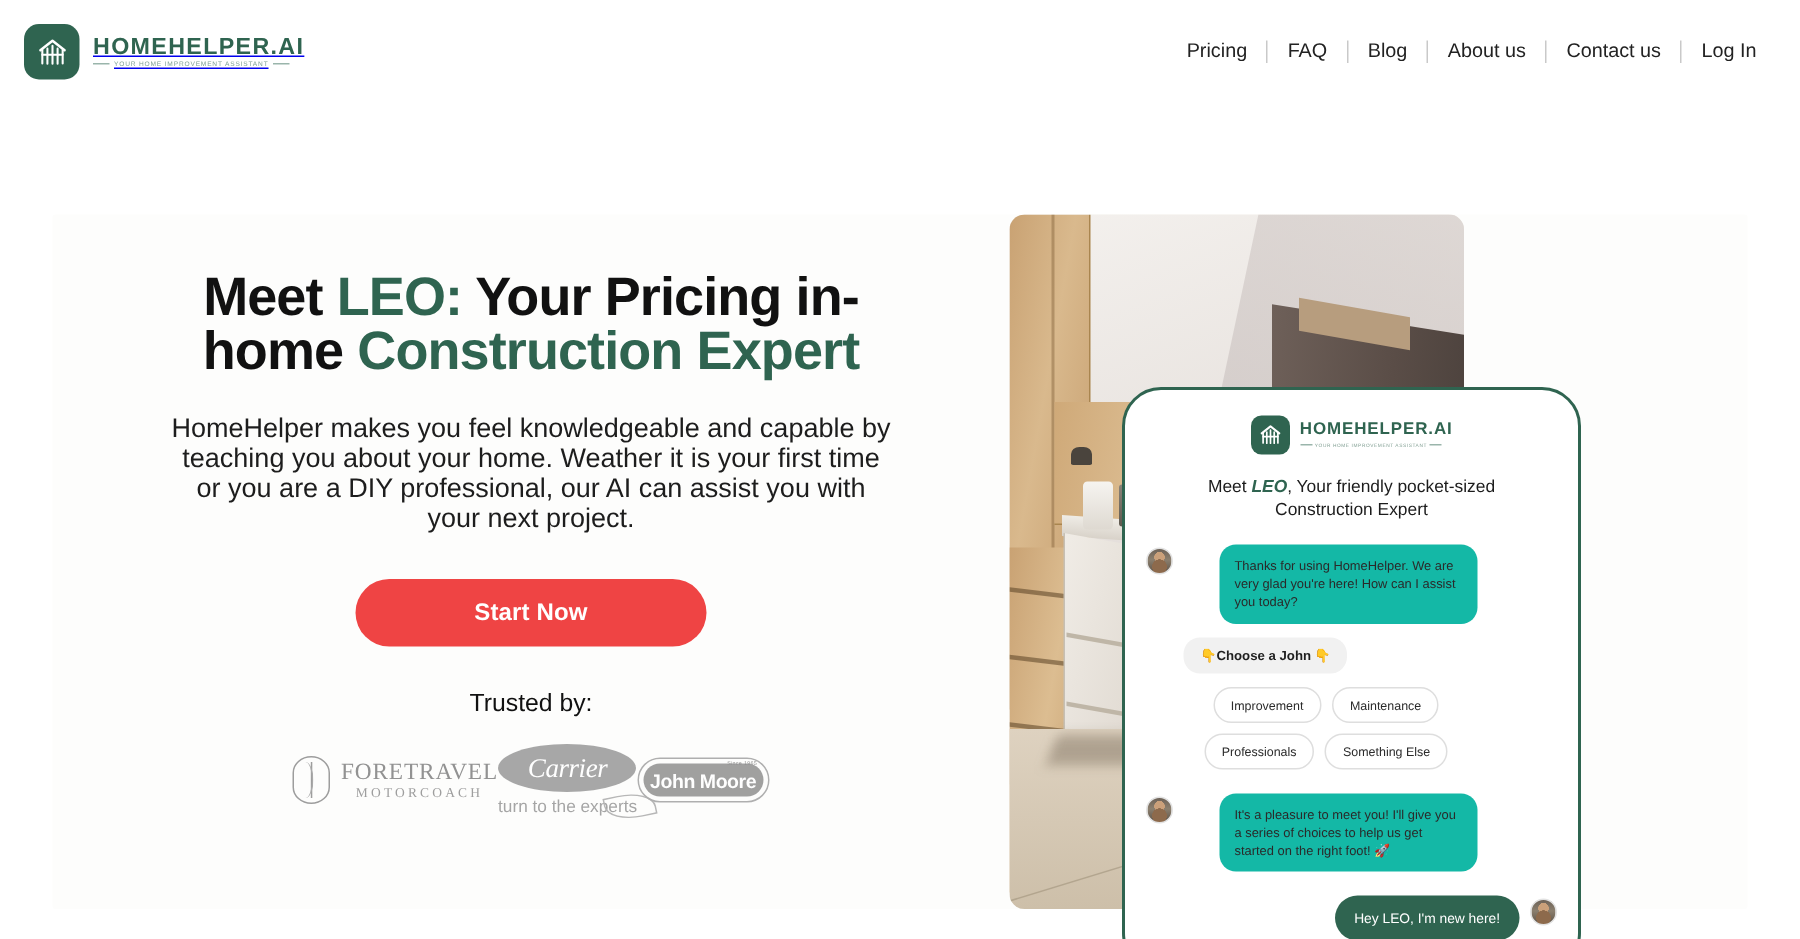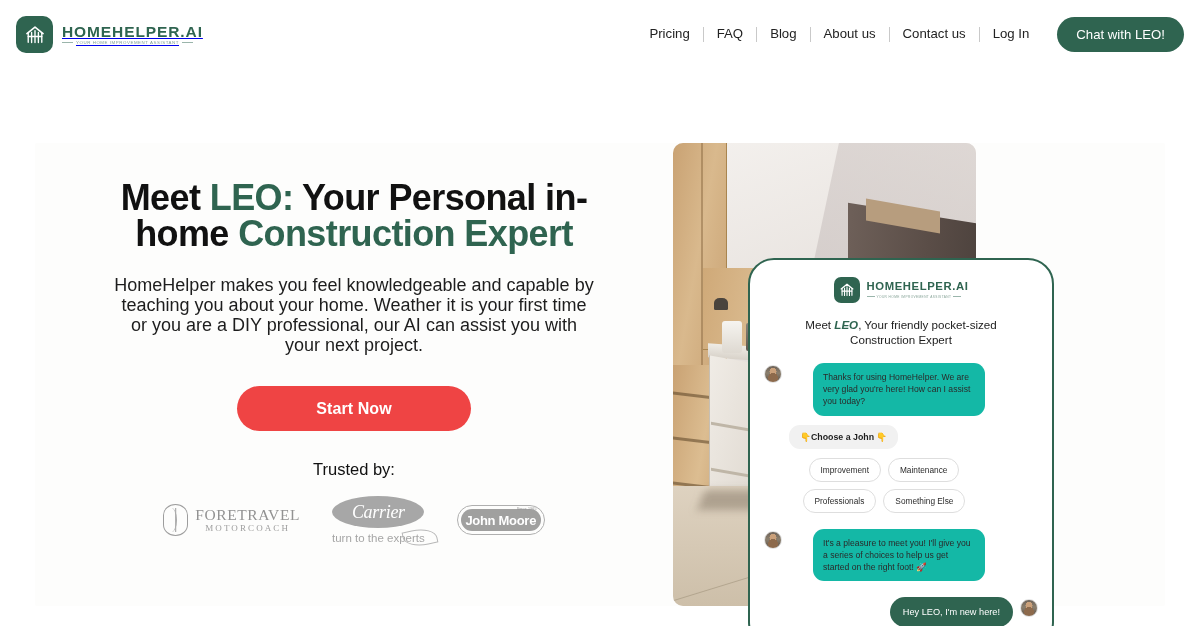--- a/index.html
+++ b/index.html
@@ -177,21 +177,20 @@
     font-size: 16.5px;
     color: #111111;
     font-weight: normal;
   }
 
   .logos {
     margin-top: 17px;
     display: flex;
     align-items: center;
     justify-content: center;
-    gap: 32px;
     opacity: 0.97;
   }
 
   
   .logo-foretravel {
     display: flex;
     align-items: center;
     gap: 7px;
     filter: grayscale(1);
   }
@@ -654,29 +653,28 @@
       <span class="nav-sep"></span>
       <a class="nav-link" href="#">FAQ</a>
       <span class="nav-sep"></span>
       <a class="nav-link" href="#">Blog</a>
       <span class="nav-sep"></span>
       <a class="nav-link" href="#">About us</a>
       <span class="nav-sep"></span>
       <a class="nav-link" href="#">Contact us</a>
       <span class="nav-sep"></span>
       <a class="nav-link" href="#">Log In</a>
-      <button class="nav-cta">Chat with LEO!</button>
     </nav>
   </header>
 
   <div class="hero-card"></div>
 
   <div class="hero-left">
 
-    <h1 class="hero-title"><span>Meet </span><span class="accent">LEO:</span><span> Your Personal in-home </span><span class="accent">Construction Expert</span></h1>
+    <h1 class="hero-title"><span>Meet </span><span class="accent">LEO:</span><span> Your Pricing in-home </span><span class="accent">Construction Expert</span></h1>
 
     <p class="hero-sub">HomeHelper makes you feel knowledgeable and capable by teaching you about your home. Weather it is your first time or you are a DIY professional, our AI can assist you with your next project.</p>
 
     <button class="start-btn">Start Now</button>
 
     <div class="trusted-label">Trusted by:</div>
 
     <div class="logos">
 
       <div class="logo-foretravel">

